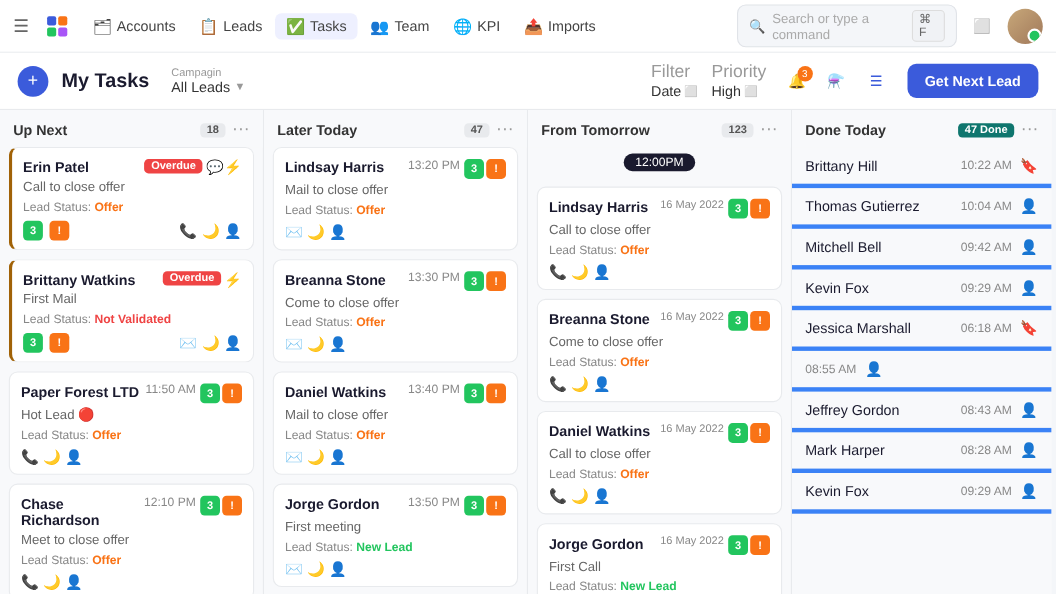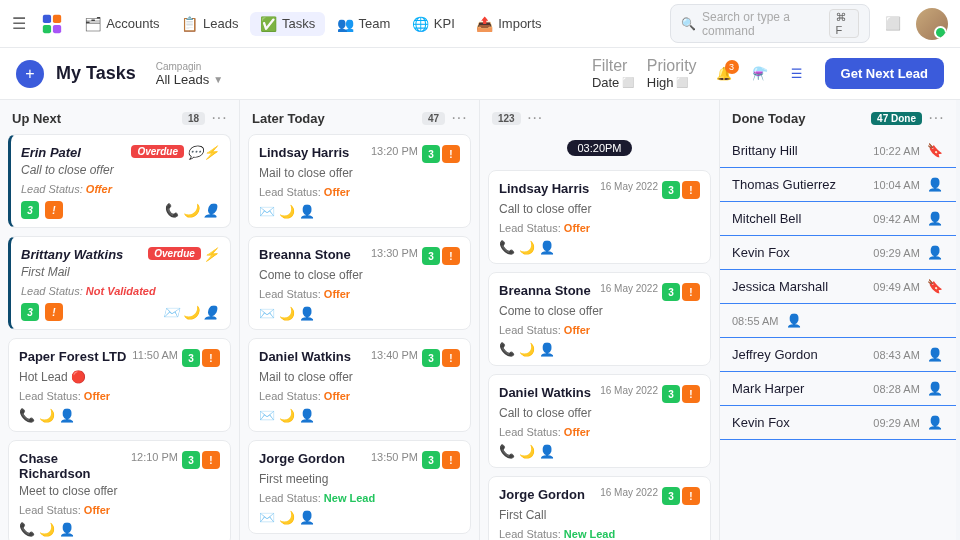--- a/index.html
+++ b/index.html
@@ -47,21 +47,21 @@
     .col-title { font-size: 13px; font-weight: 600; color: #333; flex: 1; }
     .col-count { background: #e8eaed; color: #555; border-radius: 4px; padding: 1px 6px; font-size: 10px; font-weight: 600; }
     .col-count.green { background: #0f766e; color: #fff; }
     .col-more { color: #999; cursor: pointer; font-size: 16px; line-height: 1; }
     .col-body { overflow-y: auto; flex: 1; padding: 0 8px 8px; }
     .col-body::-webkit-scrollbar { width: 3px; }
     .col-body::-webkit-scrollbar-thumb { background: #ddd; border-radius: 2px; }
 
     
     .card { background: #fff; border-radius: 8px; padding: 10px 10px 8px; margin-bottom: 8px; border: 1px solid #e8eaed; position: relative; cursor: pointer; }
-    .card.overdue { border-left: 3px solid #0c4a6e; font-style: italic; }
+    .card.overdue { border-left: 3px solid #a16207; }
     .card-header { display: flex; align-items: flex-start; justify-content: space-between; margin-bottom: 3px; }
     .card-name { font-size: 13px; font-weight: 600; color: #1a1a2e; flex: 1; }
     .card-time { font-size: 11px; color: #888; }
     .card-desc { font-size: 12px; color: #666; margin-bottom: 6px; }
     .card-status { font-size: 11px; color: #888; margin-bottom: 6px; }
     .card-status span.orange { color: #f97316; font-weight: 600; }
     .card-status span.red { color: #ef4444; font-weight: 600; }
     .card-status span.green-text { color: #22c55e; font-weight: 600; }
     .card-footer { display: flex; align-items: center; gap: 6px; }
     .card-badge { display: flex; align-items: center; justify-content: center; width: 18px; height: 18px; border-radius: 4px; font-size: 10px; font-weight: 700; color: #fff; }
@@ -70,21 +70,21 @@
     .card-icons { display: flex; align-items: center; gap: 4px; margin-left: auto; color: #aaa; font-size: 13px; }
     .card-icon { cursor: pointer; }
 
     
     .overdue-badge { background: #ef4444; color: #fff; border-radius: 4px; padding: 1px 6px; font-size: 10px; font-weight: 600; }
 
     
     .done-list { overflow-y: auto; flex: 1; }
     .done-list::-webkit-scrollbar { width: 3px; }
     .done-list::-webkit-scrollbar-thumb { background: #ddd; }
-    .done-item { display: flex; align-items: center; padding: 9px 12px; border-bottom: 1px solid #3b82f6; cursor: pointer; }
+    .done-item { display: flex; align-items: center; padding: 9px 12px; border-bottom: 4px solid #3b82f6; cursor: pointer; }
     .done-item-name { flex: 1; font-size: 13px; color: #1a1a2e; font-weight: 500; }
     .done-item-time { font-size: 11px; color: #888; margin-right: 8px; }
     .done-item-icon { color: #aaa; font-size: 13px; cursor: pointer; }
 
     
     .timeline-bubble { background: #1a1a2e; color: #fff; border-radius: 12px; padding: 2px 10px; font-size: 11px; text-align: center; margin: 4px auto 8px; display: inline-block; width: fit-content; }
     .timeline-row { display: flex; justify-content: center; margin: 2px 0 6px; }
   </style>
 </head>
 <body>
@@ -338,26 +338,27 @@
             <span class="card-icon">🌙</span>
             <span class="card-icon">👤</span>
           </div>
         </div>
       </div>
     </div>
   </div>
 
   <div class="column">
     <div class="col-header">
+      <span class="col-title">From Tomorrow</span>
       <span class="col-count">123</span>
       <span class="col-more">···</span>
     </div>
     <div class="col-body">
       <div class="timeline-row">
-        <span class="timeline-bubble">03:20PM</span>
+        <span class="timeline-bubble">12:00PM</span>
       </div>
       <div class="card">
         <div class="card-header">
           <span class="card-name">Lindsay Harris</span>
           <span class="card-time" style="font-size:10px;">16 May 2022</span>
           <span class="card-badge green" style="margin-left:4px;">3</span>
           <span class="card-badge orange" style="margin-left:2px;">!</span>
         </div>
         <div class="card-desc">Call to close offer</div>
         <div class="card-status">Lead Status: <span class="orange">Offer</span></div>
@@ -439,21 +440,21 @@
         <span class="done-item-time">09:42 AM</span>
         <span class="done-item-icon">👤</span>
       </div>
       <div class="done-item">
         <span class="done-item-name">Kevin Fox</span>
         <span class="done-item-time">09:29 AM</span>
         <span class="done-item-icon">👤</span>
       </div>
       <div class="done-item">
         <span class="done-item-name">Jessica Marshall</span>
-        <span class="done-item-time">09:49 AM</span>
+        <span class="done-item-time">06:18 AM</span>
         <span class="done-item-icon">🔖</span>
       </div>
       <div class="done-item">
         <span class="done-item-time">08:55 AM</span>
         <span class="done-item-icon">👤</span>
       </div>
       <div class="done-item">
         <span class="done-item-name">Jeffrey Gordon</span>
         <span class="done-item-time">08:43 AM</span>
         <span class="done-item-icon">👤</span>

